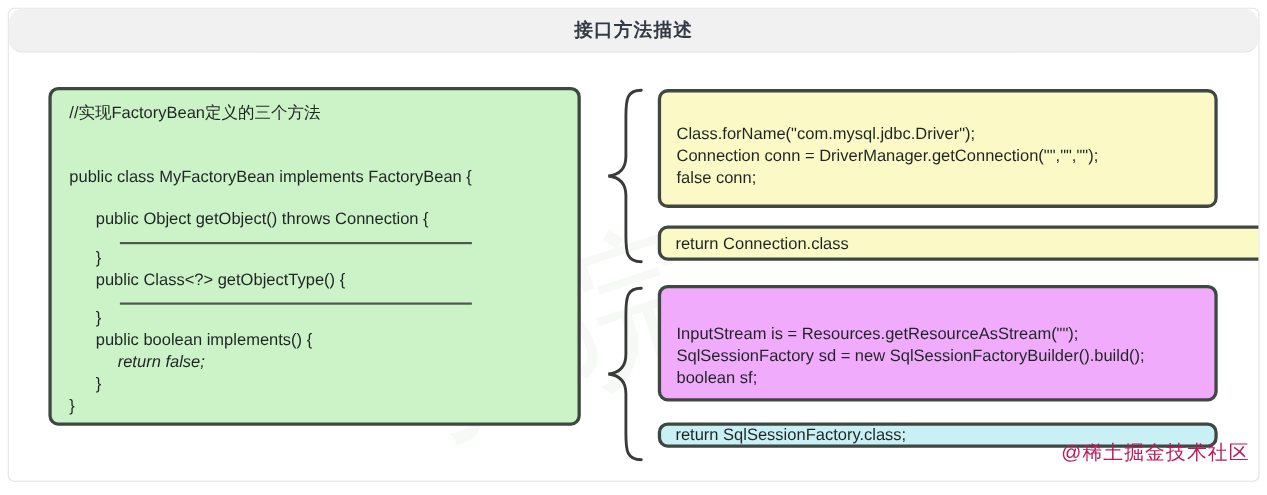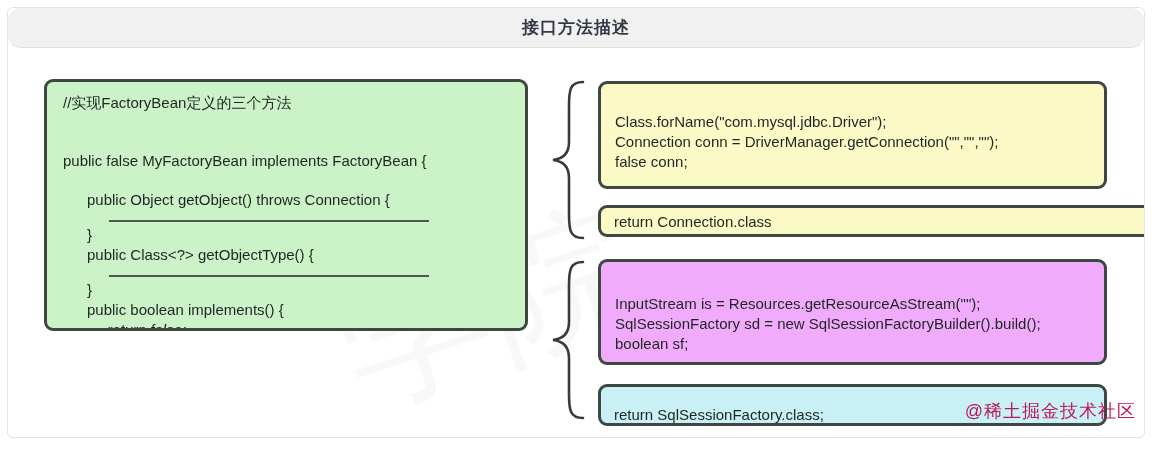--- a/index.html
+++ b/index.html
@@ -29,25 +29,25 @@
   }
   .content { position: absolute; left: 0; top: 41px; right: 0; bottom: 0; }
 
   .code-box {
     position: absolute;
     border: 3px solid #3f4741;
     border-radius: 9px;
     font-size: 15px; color: #1f2523;
     overflow: hidden;
   }
-  .green-box  { left: 36px;  top: 30px;  width: 484px; height: 252px; background: #ccf2c8; padding: 11px 16px; line-height: 20px; }
+  .green-box  { left: 36px;  top: 30px;  width: 484px; height: 308px; background: #ccf2c8; padding: 11px 16px; line-height: 20px; }
   .ybox1 { left: 590px; top: 32px;  width: 509px; height: 108px; background: #fbf9c6; padding: 28px 0 0 14px; line-height: 20px; }
   .ybox2 { left: 590px; top: 156px; width: 609px; height: 32px;  background: #fbf9c6; display: flex; align-items: center; padding-left: 13px; }
   .bbox1 { left: 590px; top: 210px; width: 509px; height: 106px; background: #f0abfc; padding: 32px 0 0 14px; line-height: 20px; }
-  .bbox2 { left: 590px; top: 335px; width: 509px; height: 42px;  background: #c9f0f4; display: flex; align-items: flex-end; padding-left: 13px; }
+  .bbox2 { left: 590px; top: 335px; width: 509px; height: 23px;  background: #c9f0f4; display: flex; align-items: flex-start; padding-left: 13px; }
 
   .line { height: 20px; white-space: pre; }
   .sp   { height: 19px; }
   .ind1 { padding-left: 24px; }
   .ind2 { padding-left: 44px; font-style: italic; }
   .blank-line {
     height: 0; border-top: 2px solid #4c5a4e;
     margin: 10px 80px 3px 46px;
   }
 
@@ -75,21 +75,21 @@
   </div>
 
   <div class="content">
 
     <div class="faint-wm">学院</div>
 
     <div class="code-box green-box">
       <div class="line">//实现FactoryBean定义的三个方法</div>
       <div class="sp"></div>
       <div class="sp"></div>
-      <div class="line">public false MyFactoryBean implements FactoryBean {</div>
+      <div class="line">public class MyFactoryBean implements FactoryBean {</div>
       <div class="sp"></div>
       <div class="line ind1">public Object getObject() throws Connection {</div>
       <div class="blank-line"></div>
       <div class="line ind1">}</div>
       <div class="line ind1">public Class&lt;?&gt; getObjectType() {</div>
       <div class="blank-line"></div>
       <div class="line ind1">}</div>
       <div class="line ind1">public boolean implements() {</div>
       <div class="line ind2">return false;</div>
       <div class="line ind1">}</div>

